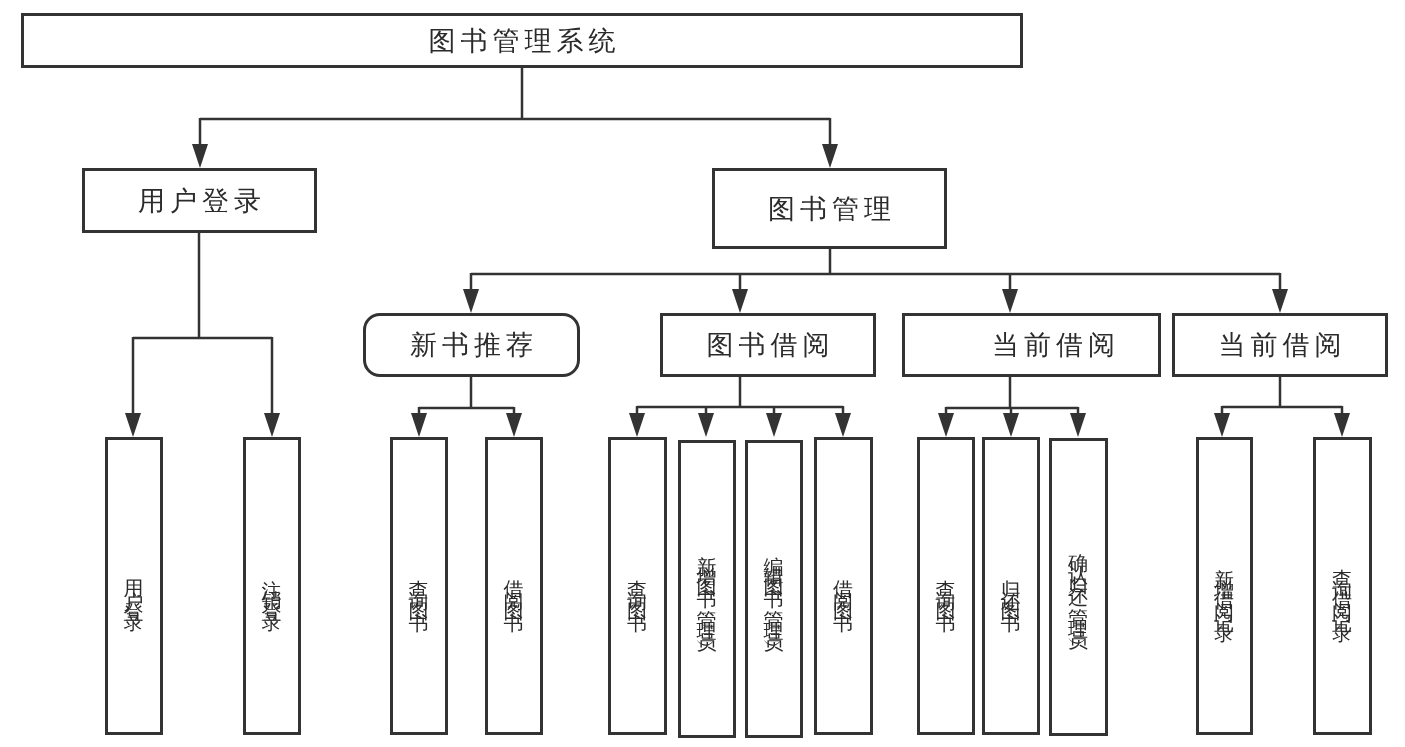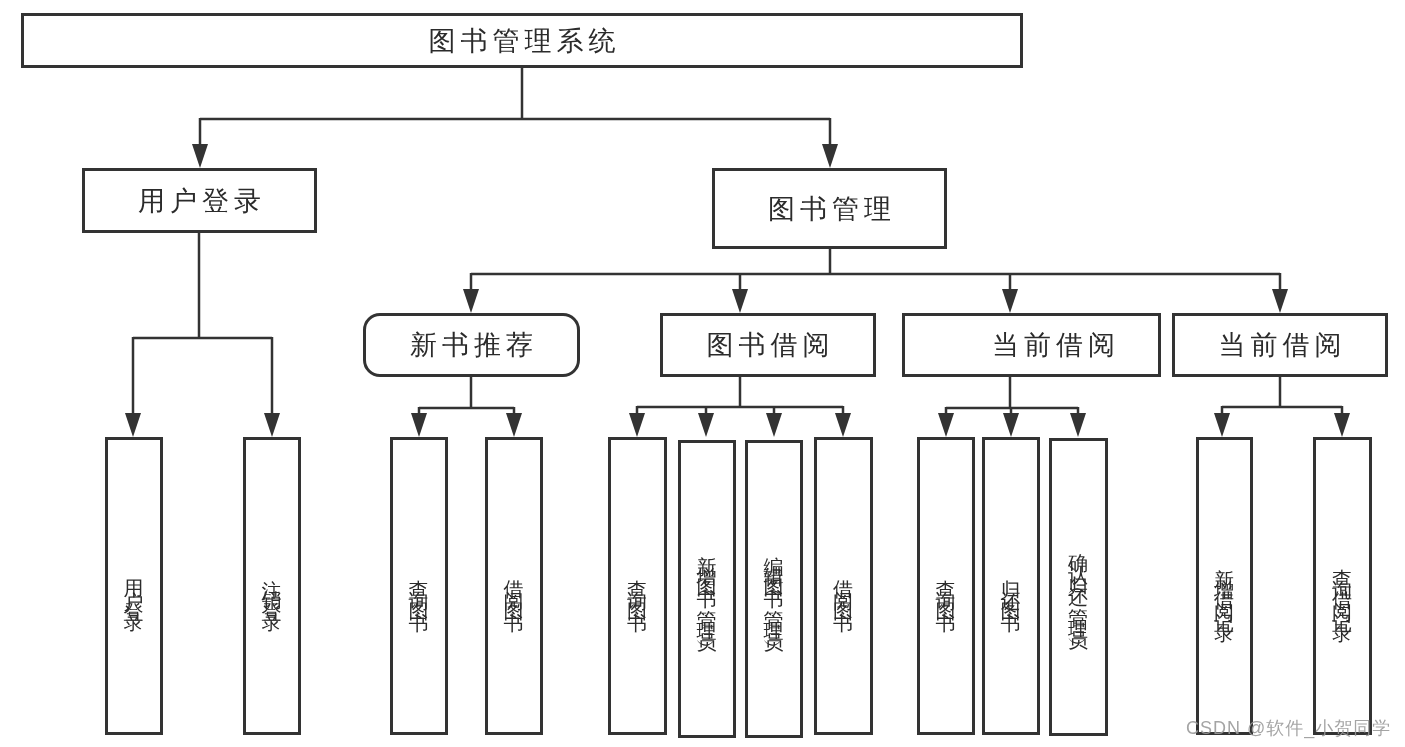--- a/index.html
+++ b/index.html
@@ -194,15 +194,14 @@
     <span>确认归还（管理员）</span>
   </div>
 
   <div class="node v" style="left:1196px; top:437px; width:57px; height:298px;">
     <span>新增借阅记录</span>
   </div>
   <div class="node v" style="left:1313px; top:437px; width:59px; height:298px;">
     <span>查询借阅记录</span>
   </div>
 
-  <div class="watermark">CSDN @软件_小贺同学</div>
 
 </div>
 
 </body></html>

